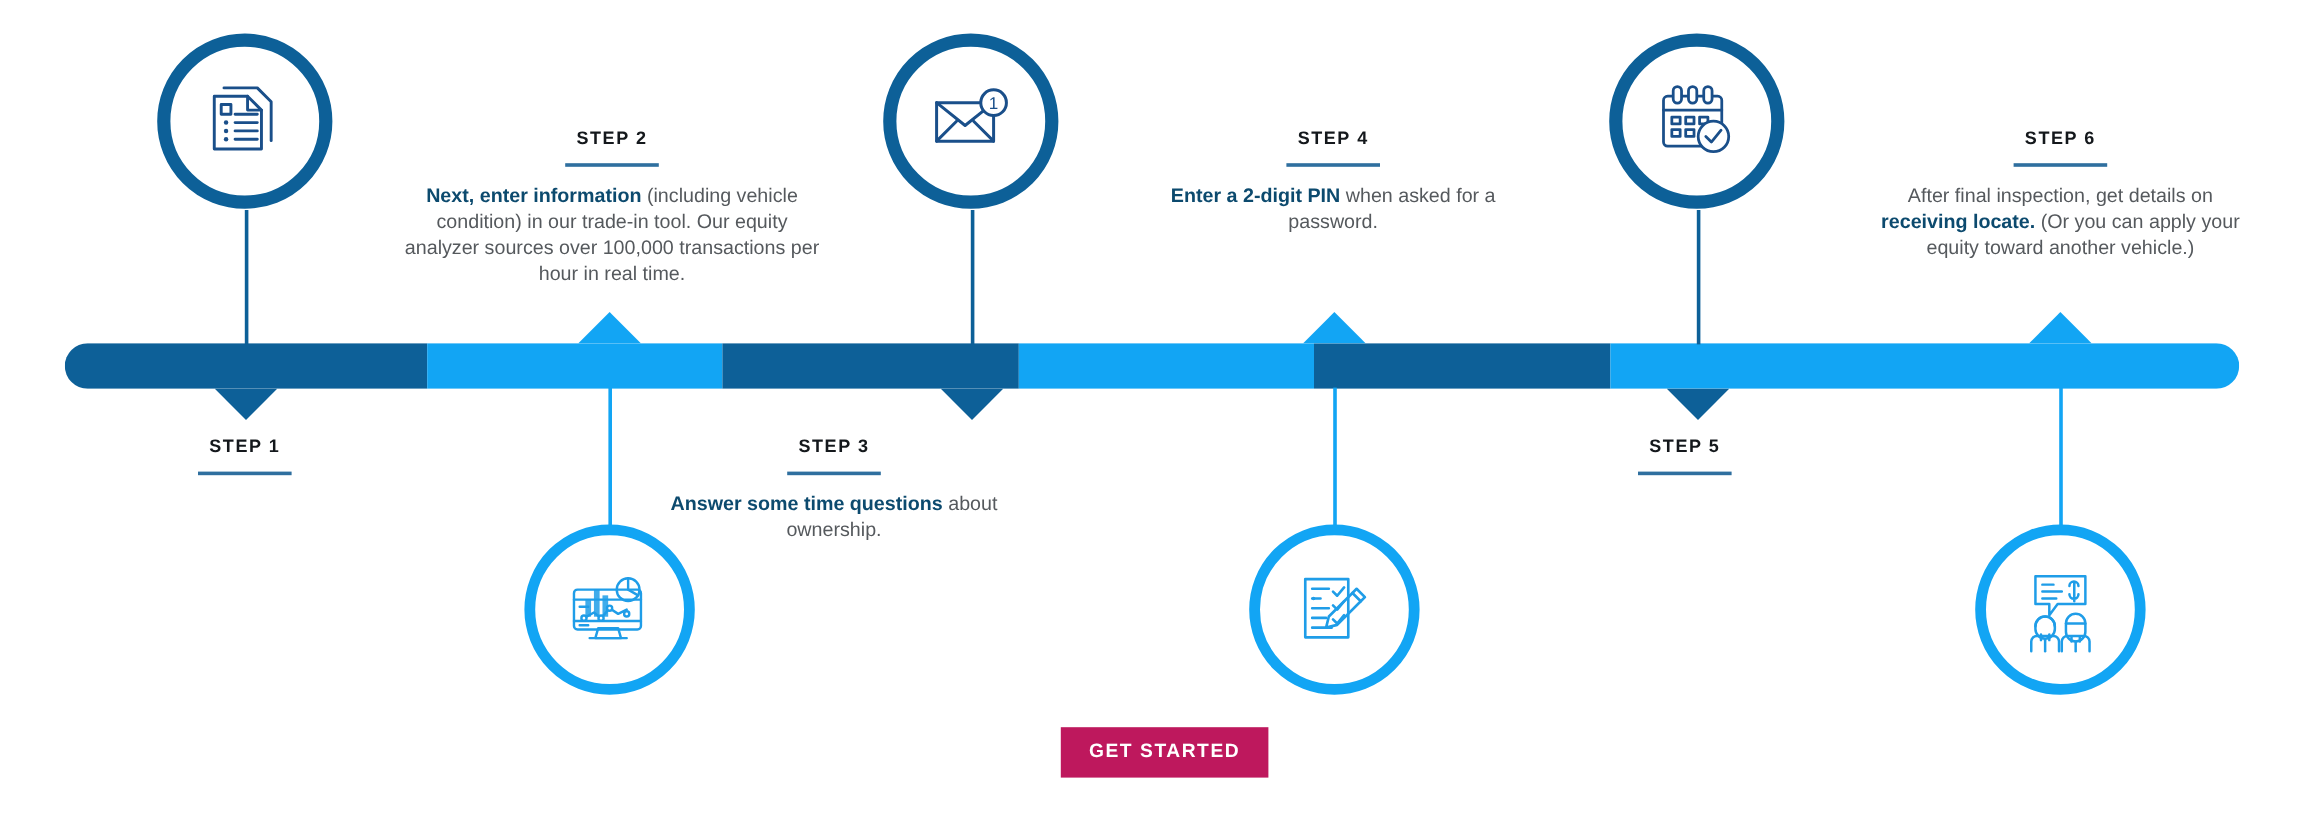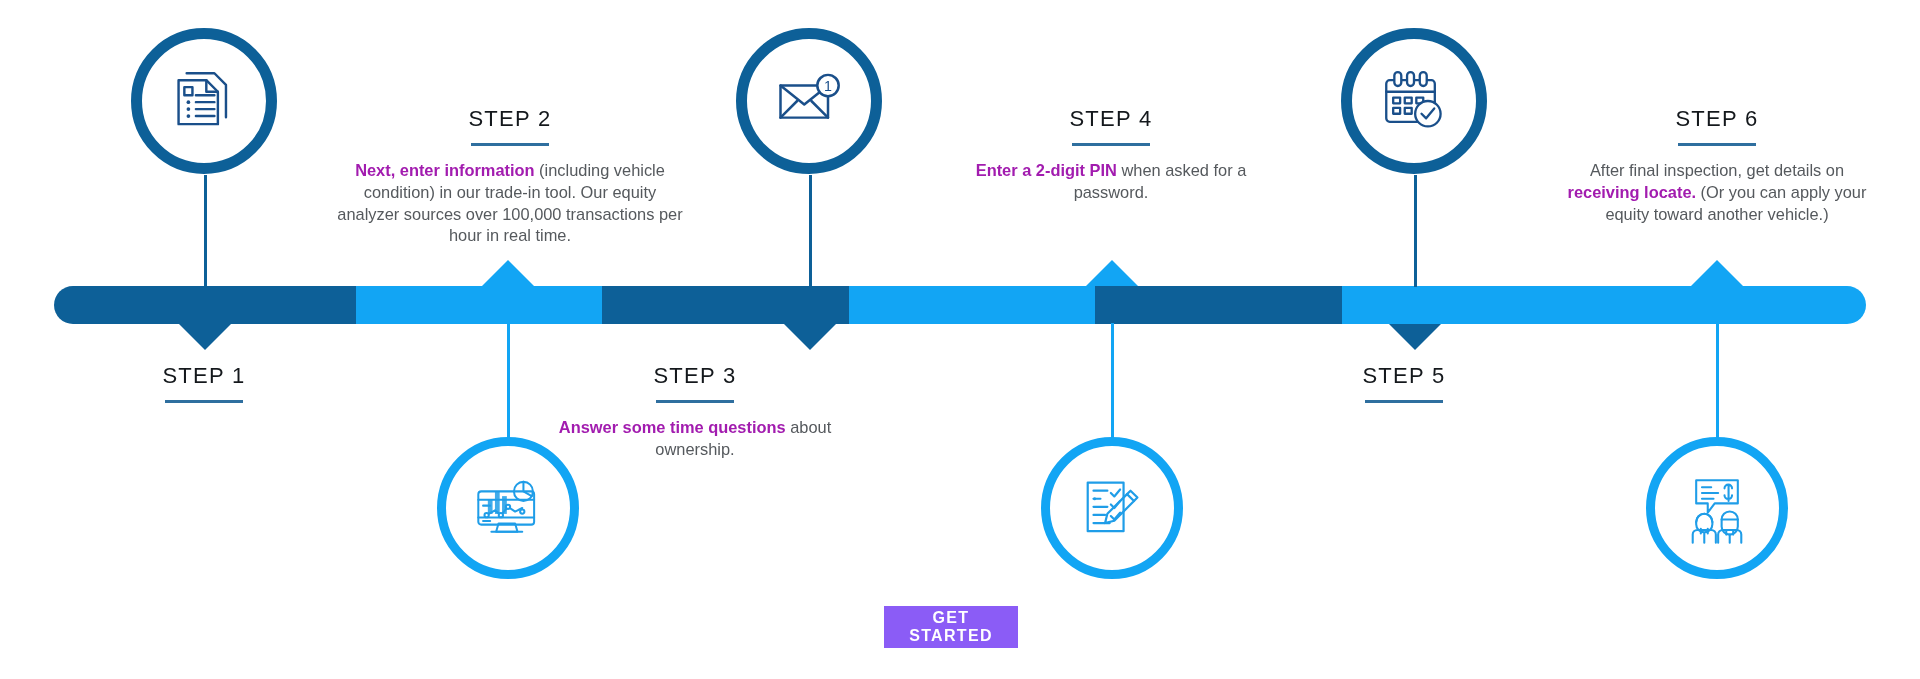--- a/index.html
+++ b/index.html
@@ -49,45 +49,45 @@
     box-sizing:border-box;
     display:flex;align-items:center;justify-content:center;
   }
   .circle.dark{border:11px solid #0d6098;}
   .circle.light{border:9px solid #12a5f4;}
   .circle svg{display:block;}
 
   
   .block{position:absolute;text-align:center;}
   .step-label{
-    font-size:22px;
-    font-weight:normal;
+    font-size:15px;
+    font-weight:bold;
     letter-spacing:1.3px;
     color:#14181c;
     line-height:1;
   }
   .rule{
     width:78px;height:3px;
     background:#2f6f9f;
     margin:13px auto 0 auto;
   }
   .desc{
     margin-top:14px;
     font-size:16.4px;
     line-height:1.33;
     color:#55595d;
   }
-  .desc b{color:#a21caf;font-weight:bold;}
+  .desc b{color:#0c4a6e;font-weight:bold;}
 
   
   .cta{
     position:absolute;
     left:884px;top:606px;
-    width:134px;height:42px;
-    background:#8b5cf6;
+    width:173px;height:42px;
+    background:#be185d;
     color:#ffffff;
     border:0;
     font-family:"Liberation Sans", sans-serif;
     font-size:16px;
     font-weight:bold;
     letter-spacing:1.3px;
     cursor:pointer;
     display:flex;align-items:center;justify-content:center;
   }
 </style>

